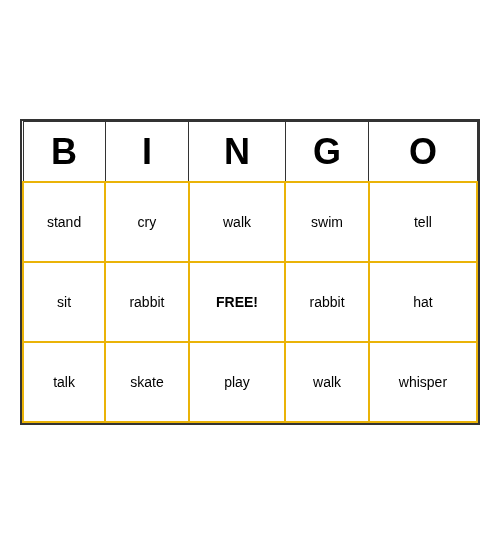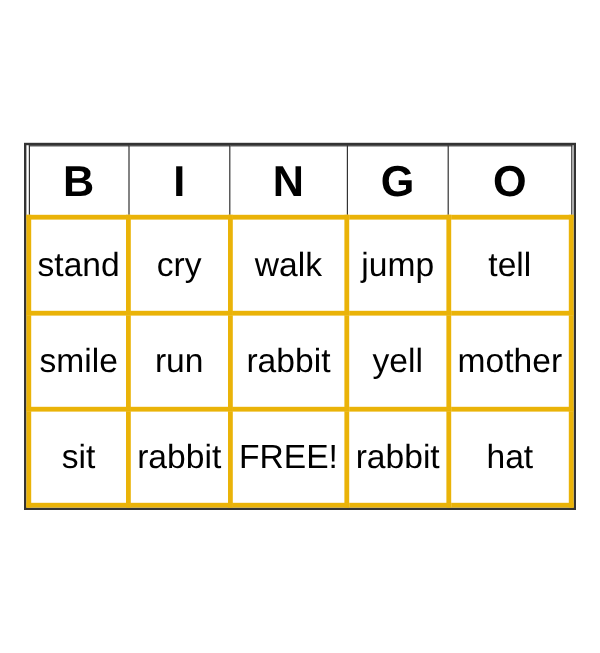--- a/index.html
+++ b/index.html
@@ -23,38 +23,38 @@
       width: 460px;
     }
 
     .bingo-table {
       width: 100%;
       border-collapse: collapse;
     }
 
     .bingo-table td,
     .bingo-table th {
-      border: 4px solid #eab308;
+      border: 2px solid #eab308;
       text-align: center;
       vertical-align: middle;
       height: 80px;
-      font-size: 28px;
+      font-size: 14px;
       padding: 4px;
     }
 
     .bingo-table thead th {
       font-size: 36px;
       font-weight: bold;
       height: 60px;
       border: 1px solid #333;
     }
 
     .free-cell {
       font-size: 20px;
-      font-weight: normal;
+      font-weight: bold;
     }
 
     .small-text {
       font-size: 16px;
     }
   </style>
 </head>
 <body>
 
 <div class="bingo-card">
@@ -66,32 +66,32 @@
         <th>N</th>
         <th>G</th>
         <th>O</th>
       </tr>
     </thead>
     <tbody>
       <tr>
         <td>stand</td>
         <td>cry</td>
         <td>walk</td>
-        <td>jump</td>
+        <td>swim</td>
         <td>tell</td>
-      </tr>
-      <tr>
-        <td>smile</td>
-        <td>run</td>
-        <td>rabbit</td>
-        <td>yell</td>
-        <td class="small-text">mother</td>
       </tr>
       <tr>
         <td>sit</td>
         <td>rabbit</td>
         <td class="free-cell">FREE!</td>
         <td>rabbit</td>
         <td>hat</td>
       </tr>
+      <tr>
+        <td>talk</td>
+        <td>skate</td>
+        <td>play</td>
+        <td>walk</td>
+        <td class="small-text">whisper</td>
+      </tr>
     </tbody>
   </table>
 </div>
 
 </body></html>

